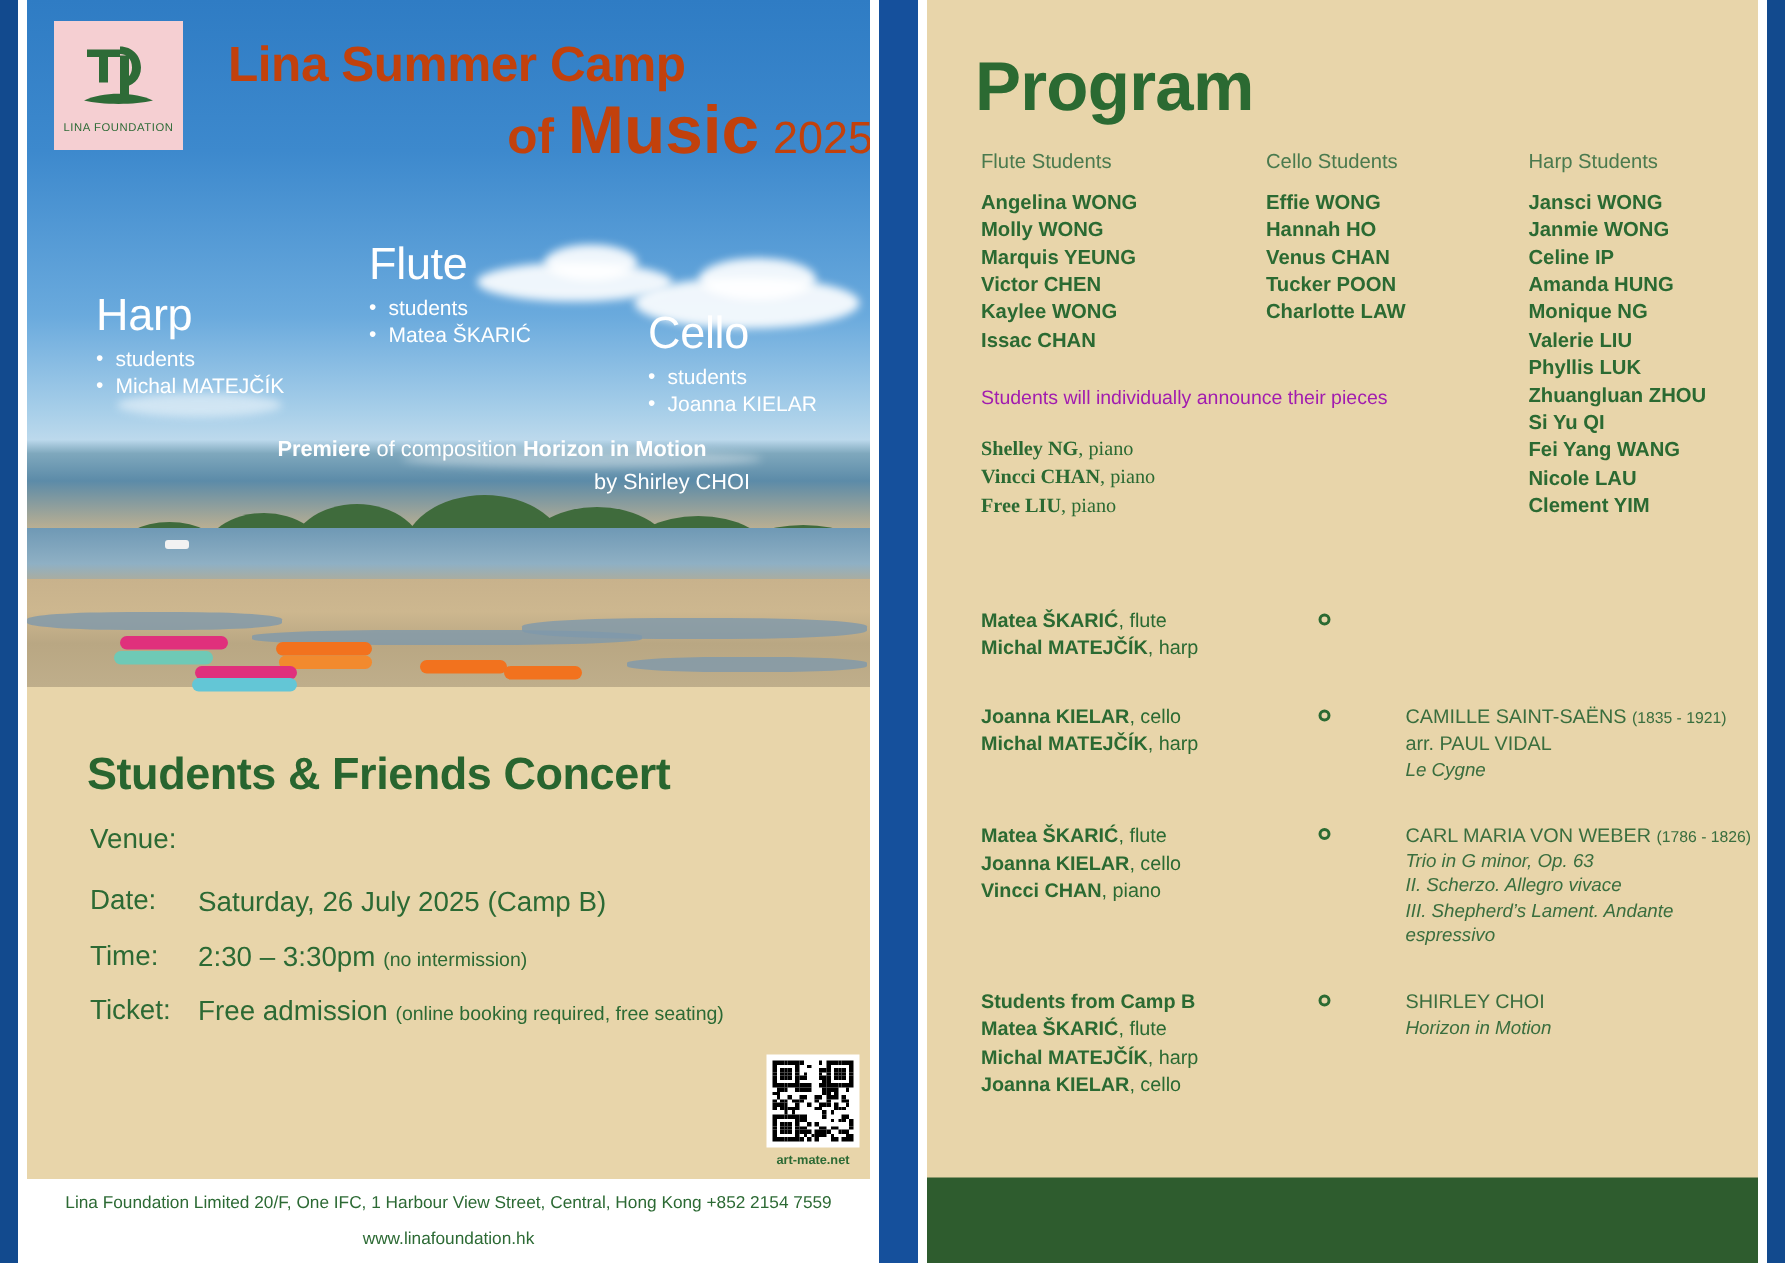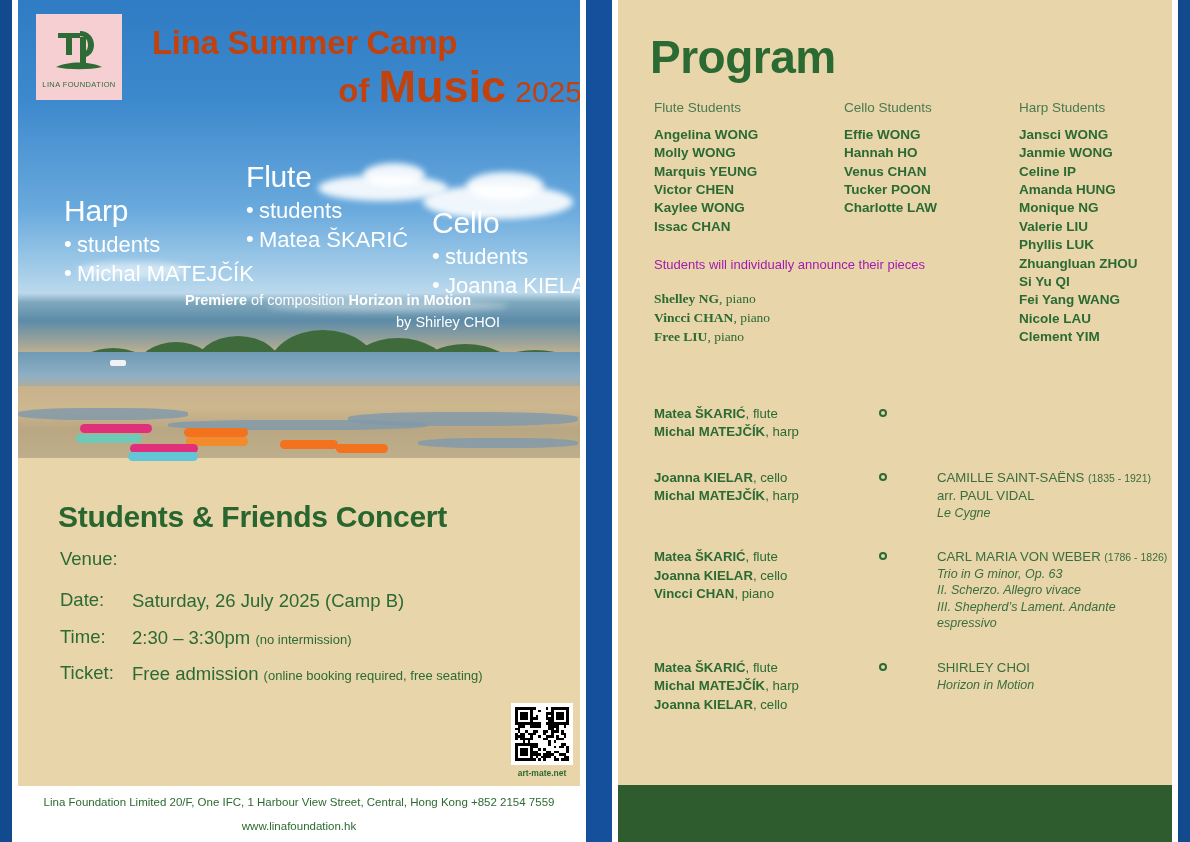--- a/index.html
+++ b/index.html
@@ -58,21 +58,21 @@
 
   .title-block { position:absolute; left:118px; top:26px; width:430px; color:#c2410c;margin-left:16px; }
   .t-line1 { font-size:33px; font-weight:600; letter-spacing:-0.3px; line-height:1.05; }
   .t-line2 { font-size:33px; font-weight:600; text-align:right; line-height:1.05; margin-top:2px;}
   .t-big { font-size:45px; font-weight:700; }
   .t-year { font-size:30px; font-weight:400; }
 
   .instr { position:absolute; color:#ffffff; }
   .instr .nm { font-size:30px; font-weight:400; line-height:1; letter-spacing:-0.2px; }
   .instr ul { list-style:none; margin-top:4px; }
-  .instr li { font-size:22px; line-height:1.32; padding-left:13px; position:relative; white-space:nowrap;}
+  .instr li { font-size:14px; line-height:1.32; padding-left:13px; position:relative; white-space:nowrap;}
   .instr li:before { content:"\2022"; position:absolute; left:0; top:-1px; }
 
   .i-harp  { left:46px;  top:196px; }
   .i-flute { left:228px; top:162px; }
   .i-cello { left:414px; top:208px; }
 
   .premiere { position:absolute; left:100px; top:290px; width:420px; color:#fff; font-size:14.5px; text-align:center; line-height:1.5; }
   .premiere b { font-weight:700; }
   .premiere .by { display:block; text-align:right; padding-right:38px; }
 
@@ -806,20 +806,21 @@
         </div>
         <div class="rep-work">
           <div class="rep-comp">CARL MARIA VON WEBER <span class="yr">(1786 - 1826)</span></div>
           <div class="rep-sub">Trio in G minor, Op. 63</div>
           <div class="rep-sub">II. Scherzo. Allegro vivace</div>
           <div class="rep-sub">III. Shepherd’s Lament. Andante espressivo</div>
         </div>
       </div>
       <div class="rep-item">
         <div class="rep-perf">
+          <div><b>Students from Camp B</b><span></span></div>
           <div><b>Matea ŠKARIĆ</b><span>, flute</span></div>
           <div><b>Michal MATEJČÍK</b><span>, harp</span></div>
           <div><b>Joanna KIELAR</b><span>, cello</span></div>
         </div>
         <div class="rep-dot">
           <div class="dot-o"></div>
         </div>
         <div class="rep-work">
           <div class="rep-comp">SHIRLEY CHOI </div>
           <div class="rep-sub">Horizon in Motion</div>

